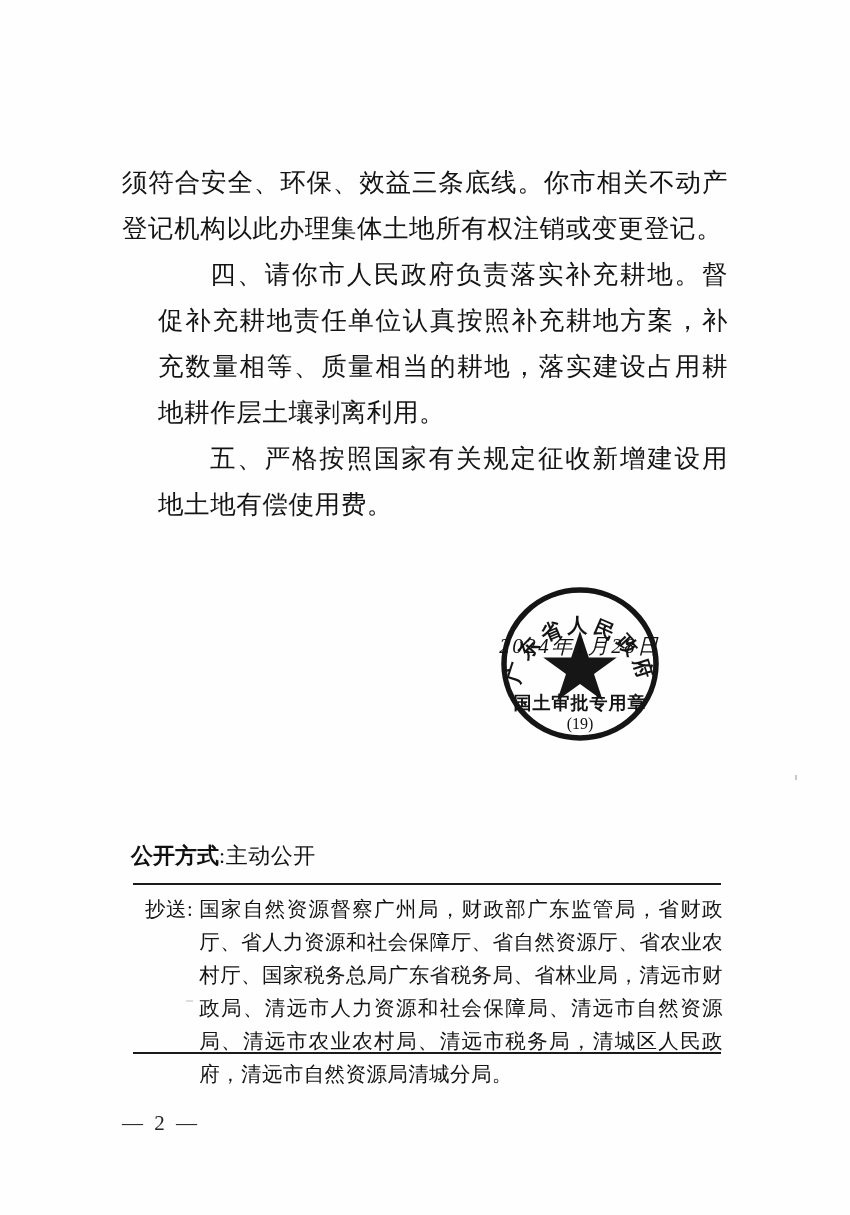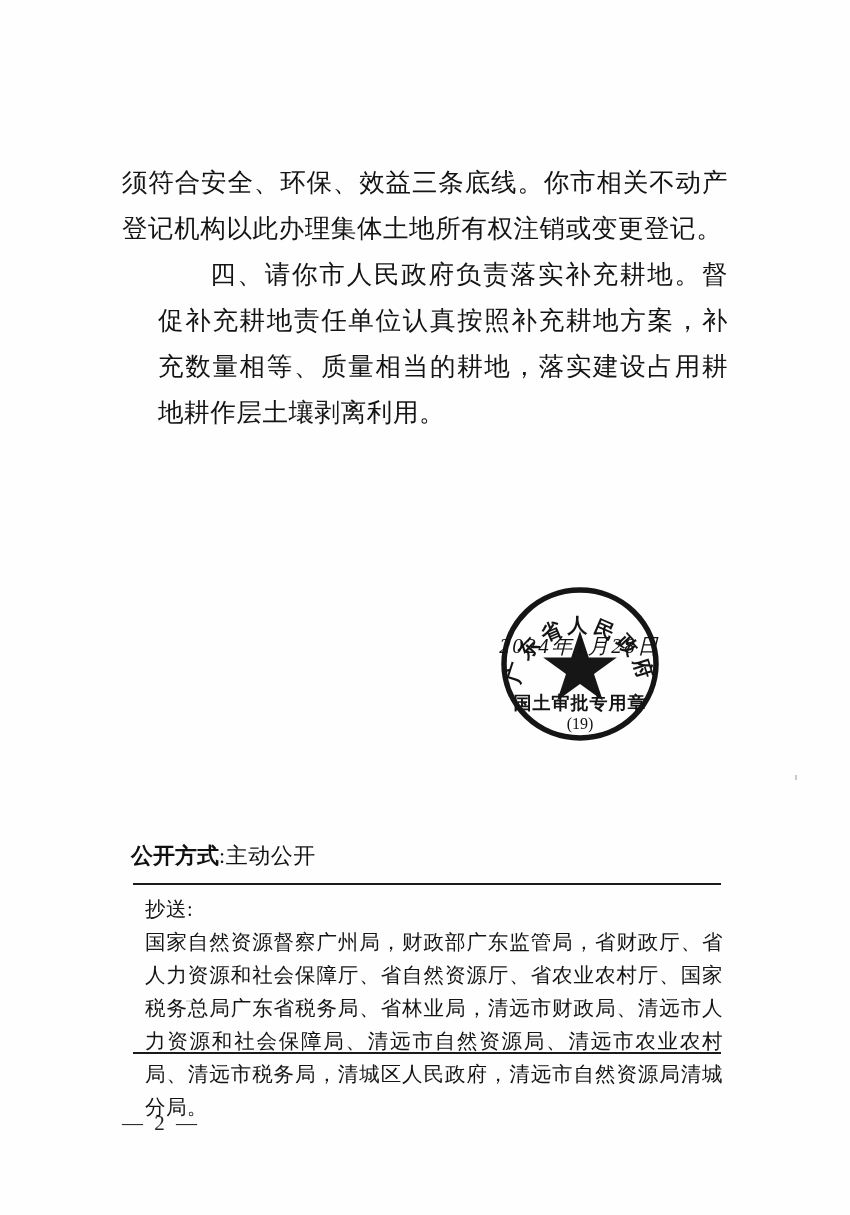--- a/index.html
+++ b/index.html
@@ -112,21 +112,20 @@
     top: 893px;
     width: 578px;
     font-size: 20.5px;
     line-height: 33px;
     color: #141414;
     font-family: "Liberation Serif", "DejaVu Serif", serif;
   }
   .cc-row {
     display: flex;
     align-items: flex-start;
-    flex-direction: column;
   }
   .cc-label {
     flex: 0 0 auto;
     white-space: nowrap;
     letter-spacing: 0.5px;
     padding-right: 6px;
   }
   .cc-text {
     flex: 1 1 auto;
     text-align: justify;
@@ -151,20 +150,21 @@
   }
 </style>
 </head>
 <body>
 
 <div id="page">
 
   <div class="body-block">
     <p class="para">须符合安全、环保、效益三条底线。你市相关不动产登记机构以此办理集体土地所有权注销或变更登记。</p>
     <p class="para indent">四、请你市人民政府负责落实补充耕地。督促补充耕地责任单位认真按照补充耕地方案，补充数量相等、质量相当的耕地，落实建设占用耕地耕作层土壤剥离利用。</p>
+    <p class="para indent">五、严格按照国家有关规定征收新增建设用地土地有偿使用费。</p>
   </div>
 
   <div class="seal-wrap">
     <svg class="seal-svg" viewBox="0 0 164 162">
       <defs>
         <path id="arcTop" d="M 24 92 A 60 58 0 0 1 140 92" fill="none"></path>
         <path id="arcBottom" d="M 32 86 A 52 50 0 0 0 132 86" fill="none"></path>
       </defs>
 
       <ellipse cx="82" cy="81" rx="76" ry="74" fill="none" stroke="#151515" stroke-width="5.5"></ellipse>

